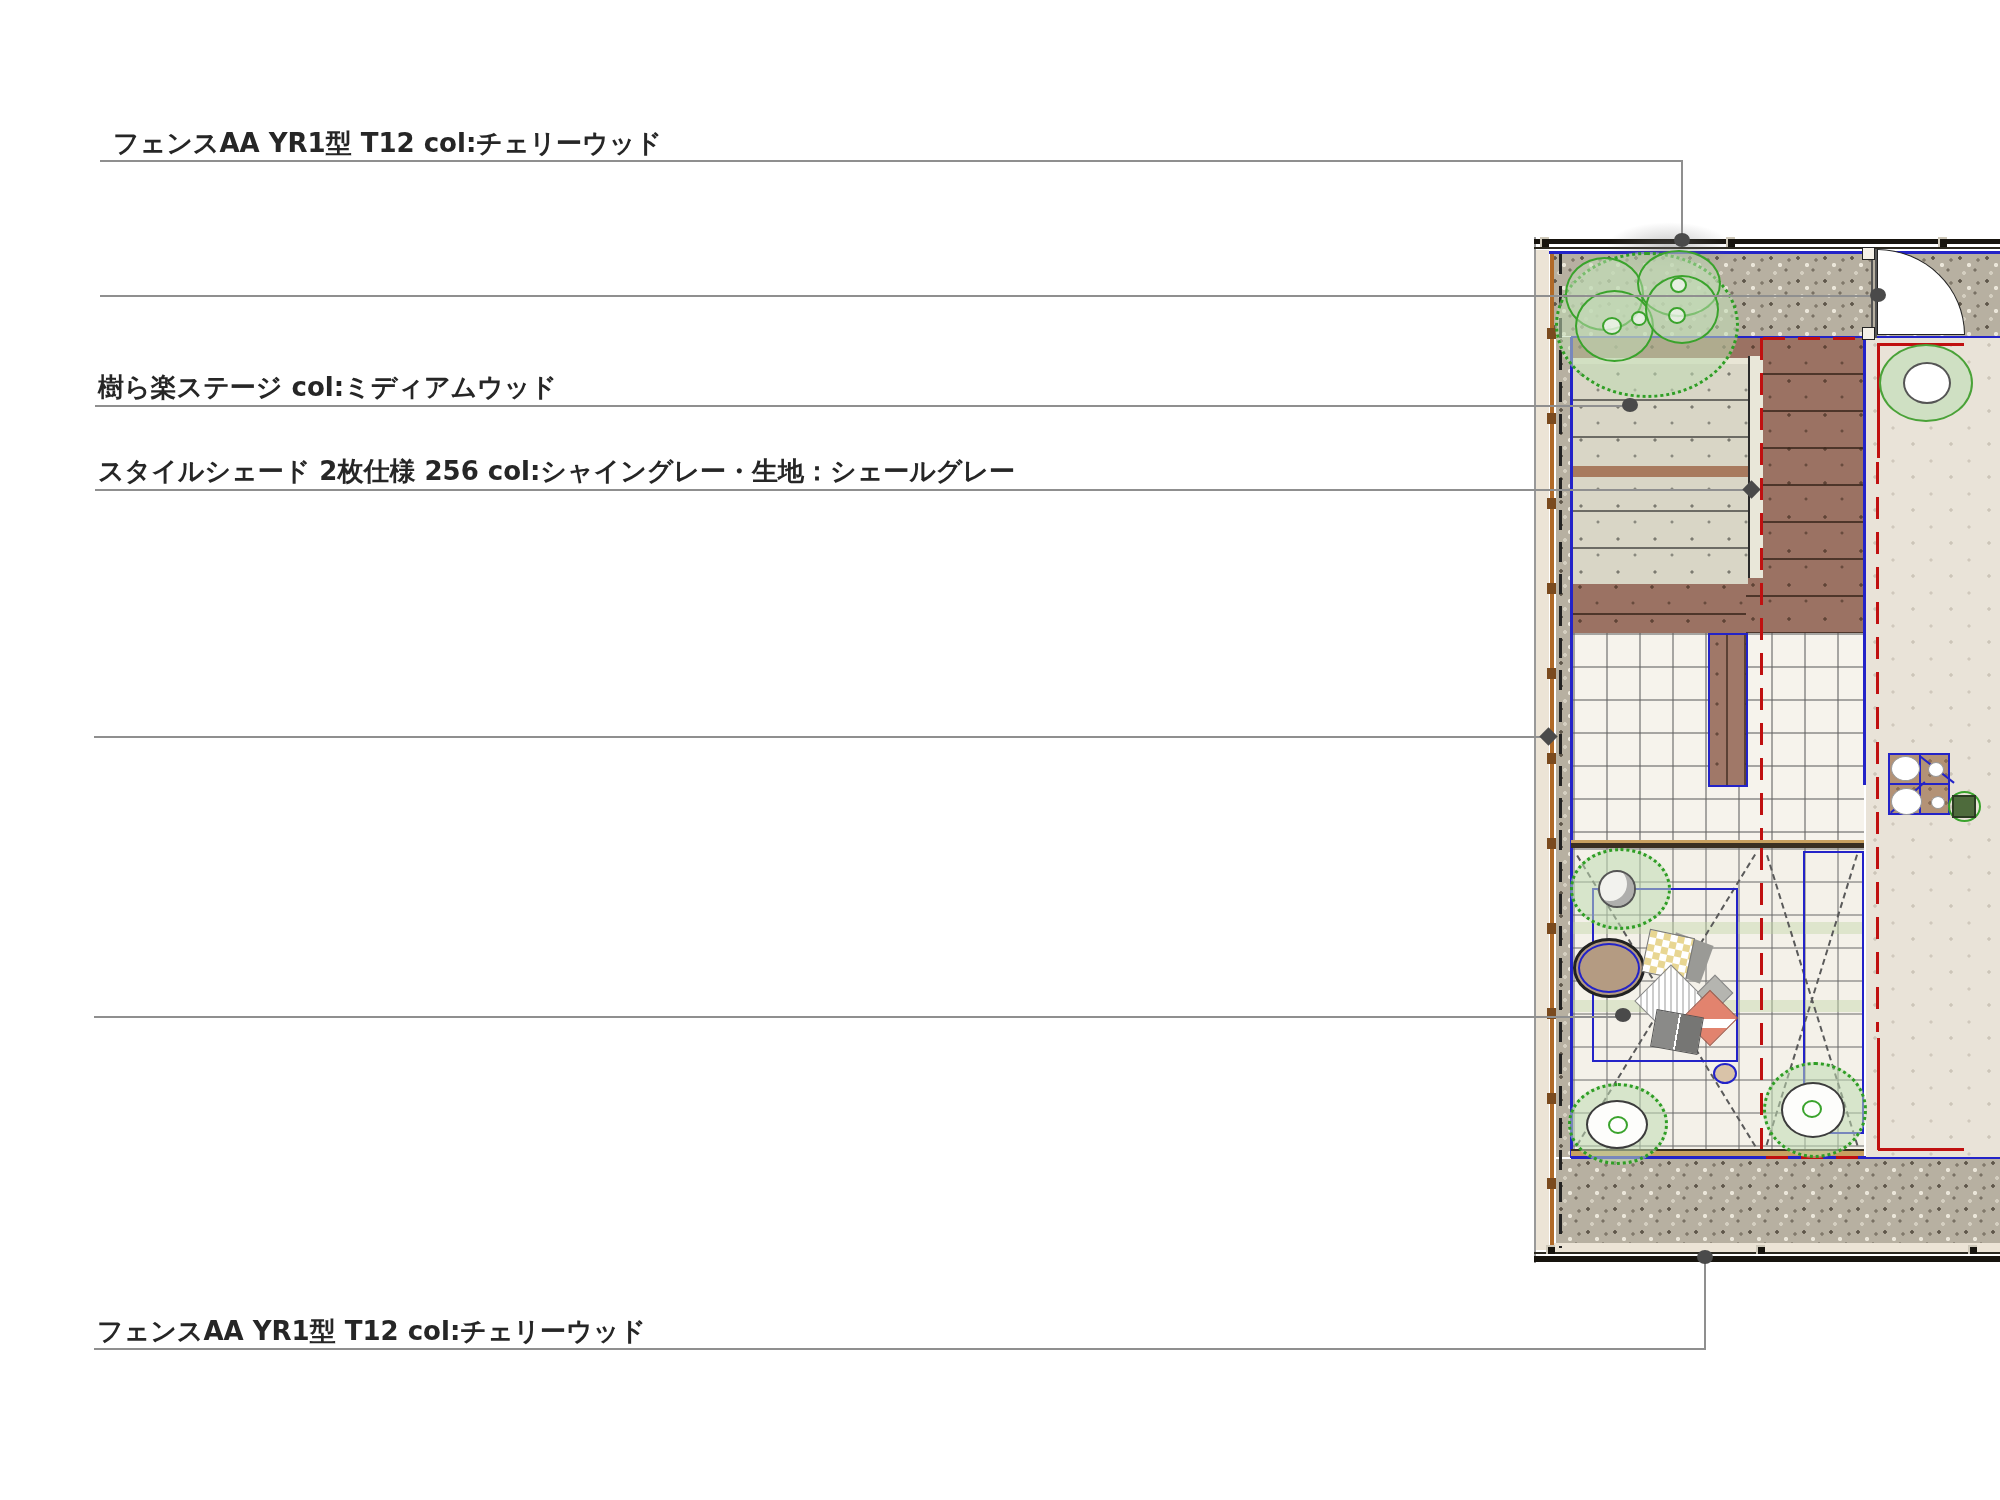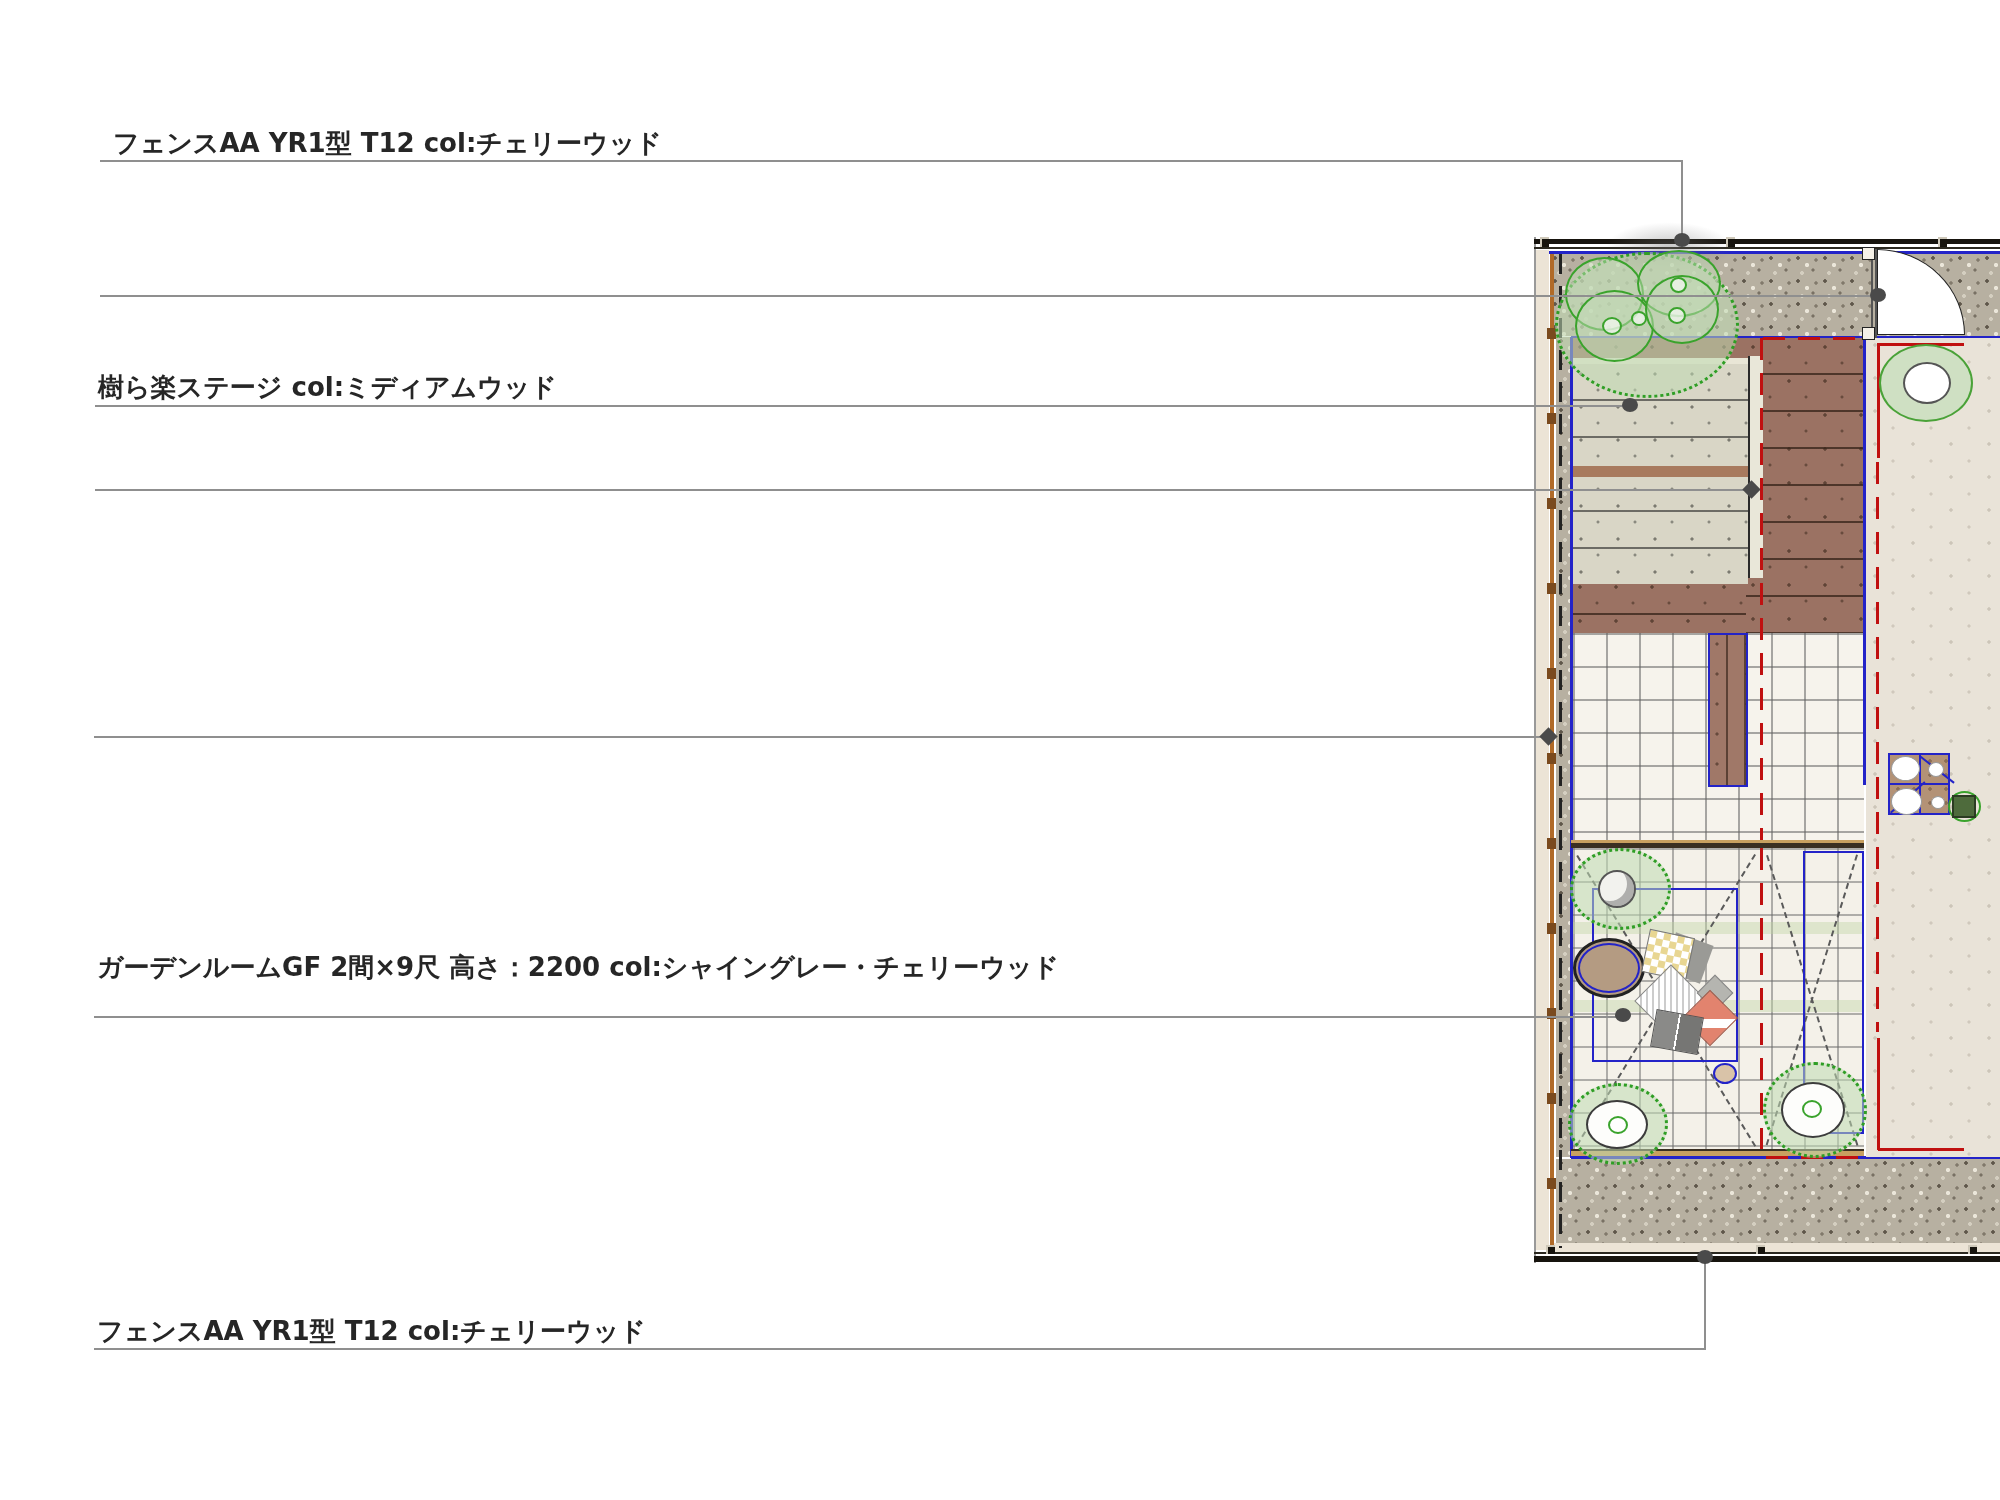--- a/index.html
+++ b/index.html
@@ -192,28 +192,30 @@
 
   <div class="lead" style="left:100px;top:295px;width:1778px;height:2px;"></div>
   <div class="ldot" style="left:1870px;top:288px;"></div>
 
   <div class="callout" style="left:98px;top:372px;">
     <span>樹ら楽ステージ col:ミディアムウッド</span>
   </div>
   <div class="lead" style="left:95px;top:405px;width:1536px;height:2px;"></div>
   <div class="ldot" style="left:1622px;top:398px;"></div>
 
+  <div class="callout" style="left:98px;top:456px;">
+    <span>スタイルシェード 2枚仕様 256 col:シャイングレー・生地：シェールグレー</span>
+  </div>
   <div class="lead" style="left:95px;top:489px;width:1656px;height:2px;"></div>
   <div class="ldia" style="left:1745px;top:483px;"></div>
 
   <div class="lead" style="left:94px;top:736px;width:1452px;height:2px;"></div>
   <div class="ldia" style="left:1542px;top:730px;"></div>
 
   <div class="callout" style="left:97px;top:952px;">
-    <div>ガーデンルームGF 2間×9尺 高さ：2200 col:シャイングレー・チェリーウッド</div>
   </div>
   <div class="lead" style="left:94px;top:1016px;width:1528px;height:2px;"></div>
   <div class="ldot" style="left:1615px;top:1008px;"></div>
 
   <div class="callout" style="left:97px;top:1316px;">
     <span>フェンスAA YR1型 T12 col:チェリーウッド</span>
   </div>
   <div class="lead" style="left:94px;top:1348px;width:1612px;height:2px;"></div>
   <div class="lead" style="left:1704px;top:1258px;width:2px;height:92px;"></div>
   <div class="ldot" style="left:1697px;top:1250px;"></div>

